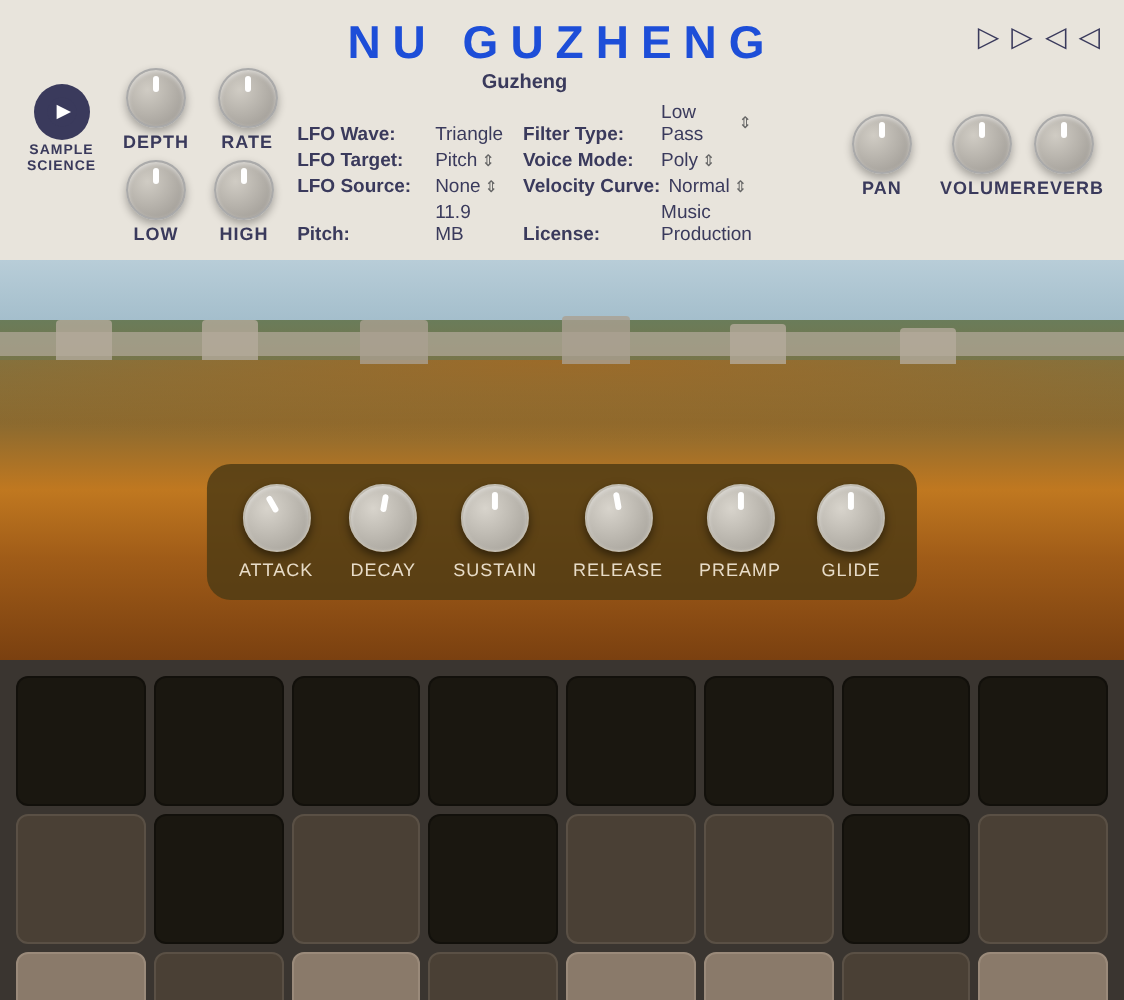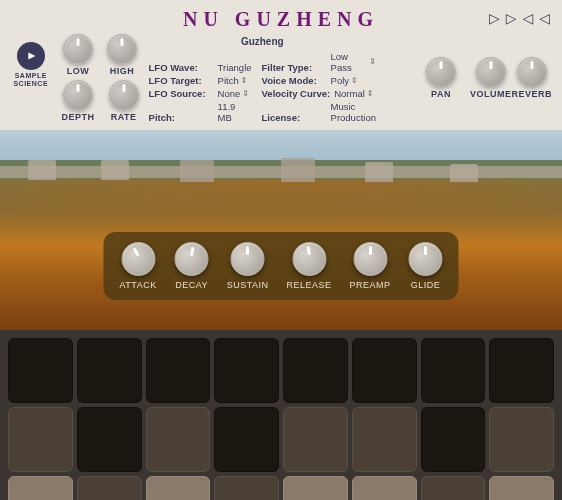--- a/index.html
+++ b/index.html
@@ -67,25 +67,25 @@
     
     .title-area {
       position: absolute;
       top: 8px;
       left: 50%;
       transform: translateX(-50%);
       text-align: center;
     }
 
     .instrument-title {
-      font-size: 20px;
+      font-size: 23px;
       font-weight: bold;
-      color: #701a75;
+      color: #1d4ed8;
       letter-spacing: 6px;
-      font-family: Liberation Serif, serif;
+      font-family: Liberation Sans, sans-serif;
     }
 
     
     .transport-icons {
       position: absolute;
       top: 10px;
       right: 12px;
       display: flex;
       gap: 6px;
       align-items: center;
@@ -336,35 +336,35 @@
       <span class="transport-icon">▷</span>
       <span class="transport-icon">▷</span>
       <span class="transport-icon">◁</span>
       <span class="transport-icon">◁</span>
     </div>
 
     <div class="knob-group-left">
       <div class="knob-row">
         <div class="knob-item">
           <div class="knob"></div>
+          <span class="knob-label">DEPTH</span>
+        </div>
+        <div class="knob-item">
+          <div class="knob"></div>
+          <span class="knob-label">RATE</span>
+        </div>
+      </div>
+      <div class="knob-row">
+        <div class="knob-item">
+          <div class="knob"></div>
           <span class="knob-label">LOW</span>
         </div>
         <div class="knob-item">
           <div class="knob"></div>
           <span class="knob-label">HIGH</span>
-        </div>
-      </div>
-      <div class="knob-row">
-        <div class="knob-item">
-          <div class="knob"></div>
-          <span class="knob-label">DEPTH</span>
-        </div>
-        <div class="knob-item">
-          <div class="knob"></div>
-          <span class="knob-label">RATE</span>
         </div>
       </div>
     </div>
 
     <div class="info-panel">
       <div class="preset-name">Guzheng</div>
       <div class="info-grid">
         <div class="info-row">
           <span class="info-label">LFO Wave:</span>
           <span class="info-value">Triangle</span>

